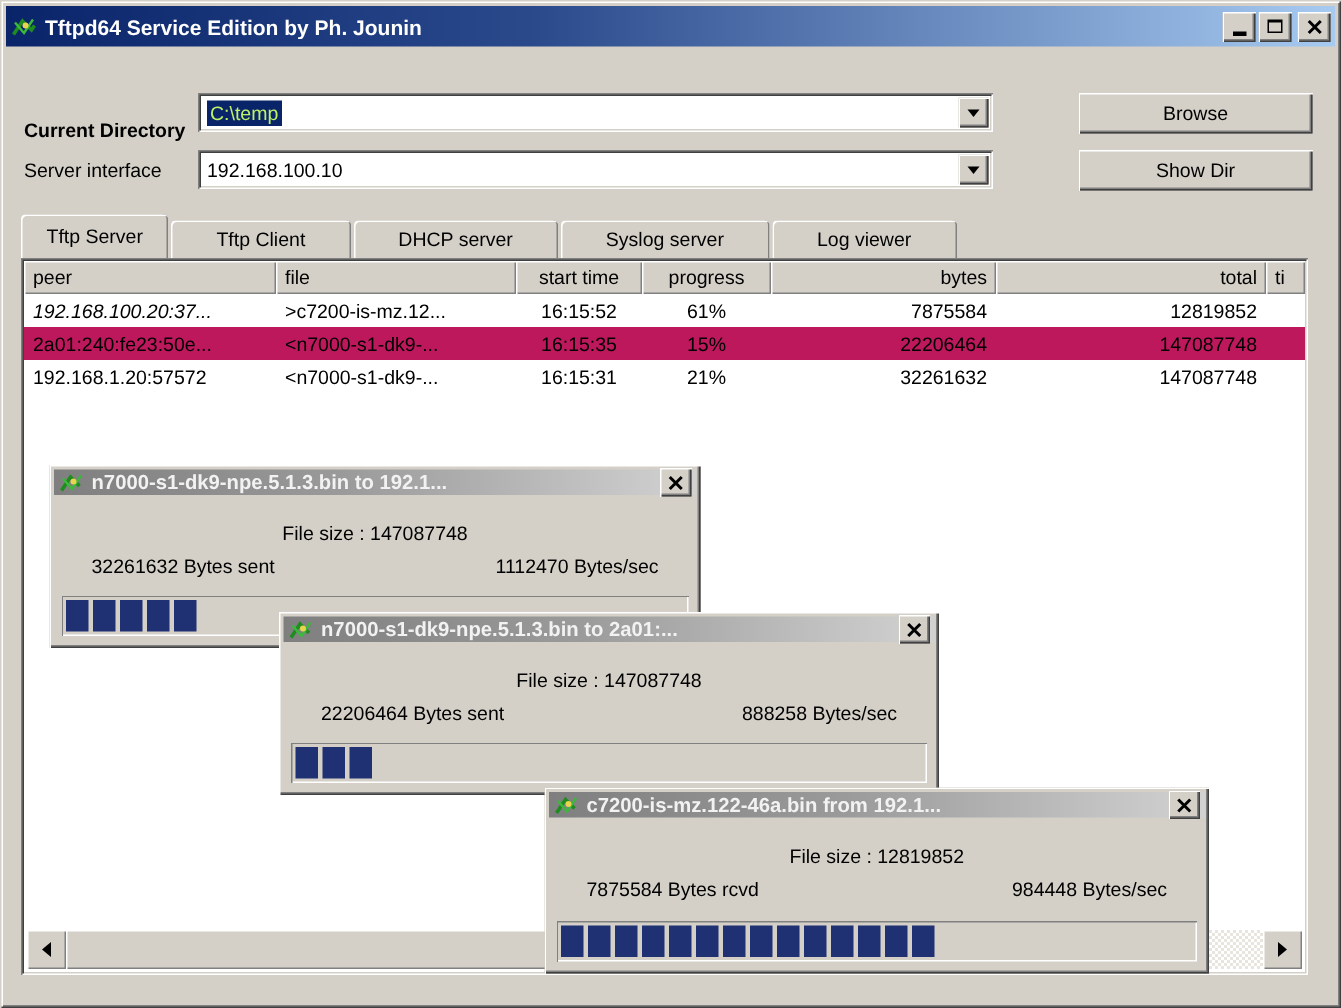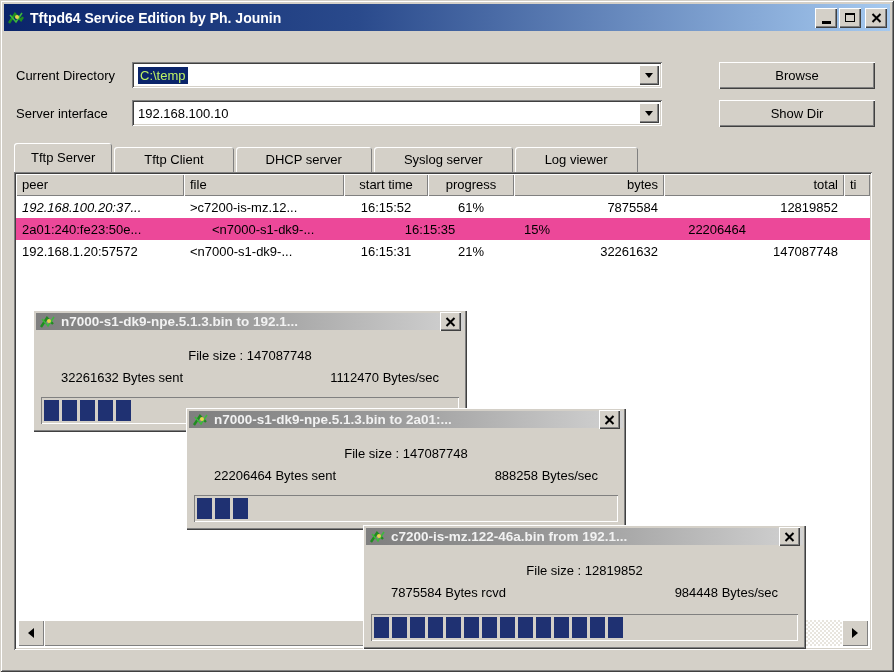--- a/index.html
+++ b/index.html
@@ -82,21 +82,21 @@
   .lv-inner { position:relative; width:100%; height:100%; overflow:hidden; background:#fff; }
   .lv-header { display:flex; height:22px; background:#d4d0c8; }
   .hcell {
     height:22px; flex:none; padding:3px 6px 0 6px;
     background:#d4d0c8;
     box-shadow: inset 1px 1px 0 #ffffff, inset -1px -1px 0 #808080;
     white-space:nowrap; overflow:hidden;
   }
   .hcell.fill { flex:1; }
   .trow { display:flex; height:22px; align-items:center; background:#fff; }
-  .trow.sel { background:#ec4899;gap:22px; }
+  .trow.sel { background:#be185d; }
   .tcell { flex:none; padding:0 6px; white-space:nowrap; overflow:hidden; }
   
   .hscroll {
     position:absolute; left:2px; right:2px; bottom:2px; height:26px;
     background-color:#e8e5de;
     background-image:
       linear-gradient(45deg,#ffffff 25%,transparent 25%,transparent 75%,#ffffff 75%),
       linear-gradient(45deg,#ffffff 25%,transparent 25%,transparent 75%,#ffffff 75%);
     background-size:4px 4px; background-position:0 0,2px 2px;
   }
@@ -158,21 +158,21 @@
     <div class="caption-btn raised">
         <div class="max-glyph"></div>
       </div>
     <div class="caption-btn raised close-gap">
       <svg width="11" height="10">
           <path d="M1.5 1 L9.5 9 M9.5 1 L1.5 9" stroke="#000" stroke-width="2"></path>
         </svg>
     </div>
   </div>
 
-  <span class="field-label" style="top:68px;">Current Directory</span>
+  <span class="field-label" style="top:79px;font-weight:bold;">Current Directory</span>
   <div class="combo sunken" style="top:62px;">
     <div class="combo-text">
       <span class="selected-text">C:\temp</span>
     </div>
     <div class="combo-arrow-btn raised">
       <div class="tri-down"></div>
     </div>
   </div>
   <div class="push-btn raised" style="top:62px;">Browse</div>
 

